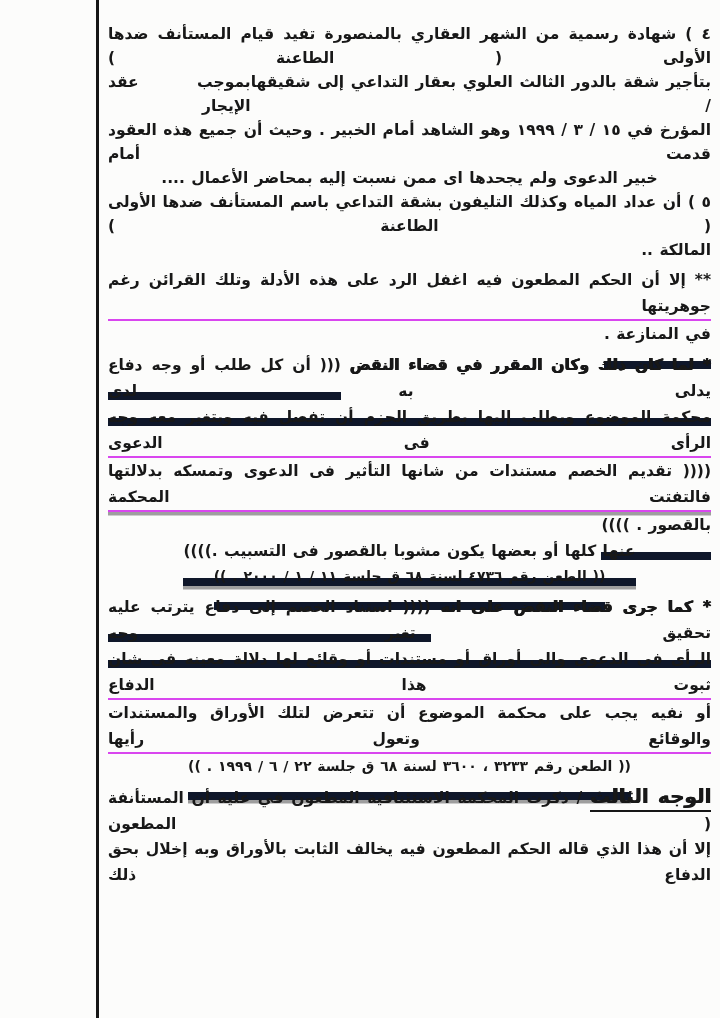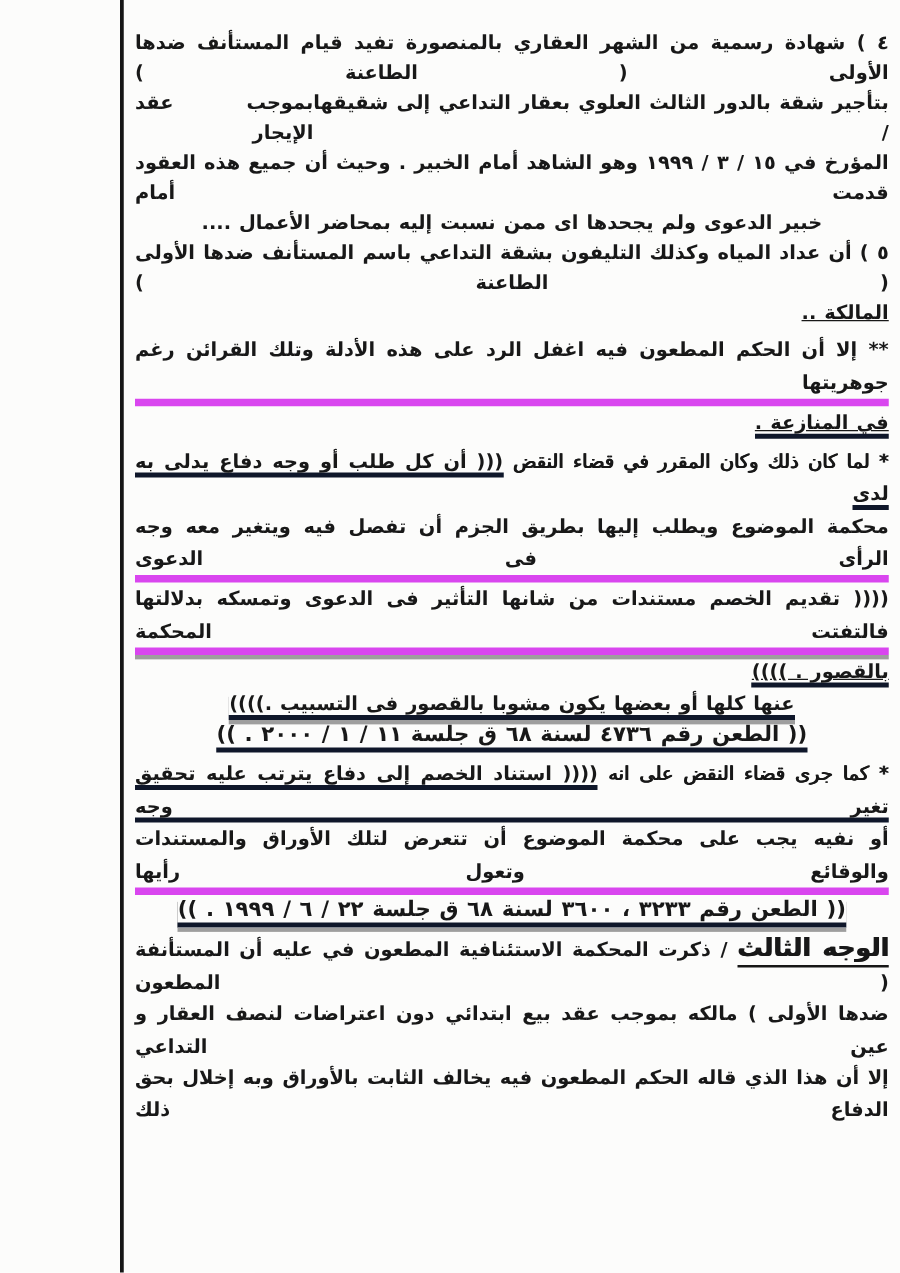--- a/index.html
+++ b/index.html
@@ -16,31 +16,31 @@
   }
   .sec{margin:0 0 5px 0;}
   .ln{
     margin:0;padding:0;font-size:15.5px;line-height:26px;
     text-align:justify;text-align-last:justify;
     word-spacing:1px;
   }
   .sec1 .ln{line-height:24px;}
   .sec6 .ln{line-height:25.5px;}
   
-  p.ul{border-bottom:6px solid #d946ef;}
-  span.ul{border-bottom:4px solid #0f172a;padding-bottom:0;}
+  p.ul{border-bottom:2px solid #d946ef;}
+  span.ul{border-bottom:8px solid #0f172a;padding-bottom:18px;}
   .sh{box-shadow:0 3.5px 0 rgba(148,148,148,.9);}
   
   .ctr{text-align:left;text-align-last:center;}
-  .endr{text-align-last:right;text-decoration:underline;}
+  .endr{text-align-last:right;}
   .gap{display:flex;justify-content:space-between;align-items:baseline;}
   
-  .heavy{font-weight:400;text-shadow:.5px 0 0 currentColor,-.5px 0 0 currentColor;}
+  .heavy{font-weight:700;text-shadow:.5px 0 0 currentColor,-.5px 0 0 currentColor;}
   .head{font-size:20px;font-weight:900;text-shadow:.8px 0 0 currentColor;border-bottom:2.5px solid #161616;padding-bottom:2px;}
-  .cite{font-size:17px;line-height:25px;}
+  .cite{font-size:14px;line-height:25px;}
 </style>
 </head>
 <body>
 
 <div class="page">
   <div class="margin-line"></div>
 
   <main class="content" dir="rtl">
 
     <section class="sec sec1">
@@ -78,30 +78,30 @@
       <p class="ln ctr cite">
         <span class="ul">(( الطعن رقم ٤٧٣٦ لسنة ٦٨ ق جلسة ١١ / ١ / ٢٠٠٠ . ))</span>
       </p>
     </section>
 
     <section class="sec">
       <p class="ln">
         <span class="heavy">* كما جرى قضاء النقض على انه</span>
         <span class="ul">((((  استناد الخصم إلى دفاع يترتب عليه تحقيق تغير وجه</span>
       </p>
+      <p class="ln ul">الرأى فى الدعوى والى أوراق أو مستندات أو وقائع لها دلالة معينه فى شان ثبوت هذا الدفاع</p>
       <p class="ln ul">أو نفيه يجب على محكمة الموضوع أن تتعرض لتلك الأوراق والمستندات والوقائع وتعول رأيها</p>
       <p class="ln ctr cite">
         <span class="ul sh">(( الطعن رقم ٣٢٣٣ ، ٣٦٠٠ لسنة ٦٨ ق جلسة ٢٢ / ٦ / ١٩٩٩ . ))</span>
       </p>
     </section>
 
     <section class="sec sec6">
       <p class="ln">
         <span class="head">الوجه الثالث</span>
         <span>/ ذكرت المحكمة الاستئنافية المطعون في عليه أن المستأنفة ( المطعون</span>
       </p>
-      <p class="ln">ضدها الأولى ) مالكه بموجب عقد بيع ابتدائي دون اعتراضات لنصف العقار و عين التداعي</p>
       <p class="ln">إلا أن هذا الذي قاله الحكم المطعون فيه يخالف الثابت بالأوراق وبه إخلال بحق الدفاع ذلك</p>
 
     </section>
 
   </main>
 </div>
 
 </body></html>

